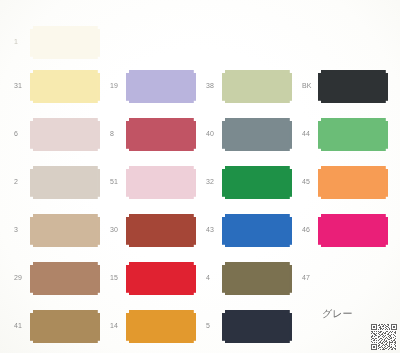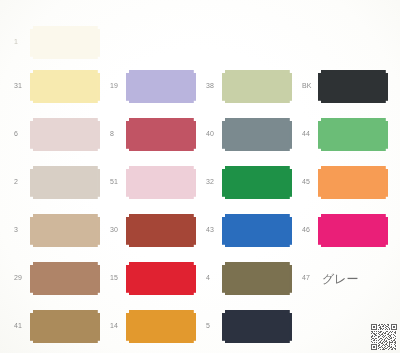--- a/index.html
+++ b/index.html
@@ -28,25 +28,26 @@
     color: #8d8d8d;
     letter-spacing: 0.2px;
     line-height: 1;
     white-space: nowrap;
   }
   .swatch-label.faint {
     color: #c9c7bc;
   }
   .swatch-text {
     position: absolute;
-    font-size: 12px;
+    font-size: 10px;
     color: #6f6f6f;
     line-height: 1;
     white-space: nowrap;
     font-family: "DejaVu Sans", "Liberation Sans", sans-serif;
+    margin-top: 36px;
   }
   
   .chip {
     position: absolute;
     width: 70px;
     height: 33px;
   }
   .chip .chip-body {
     position: absolute;
     left: 0; top: 0; right: 0; bottom: 0;

